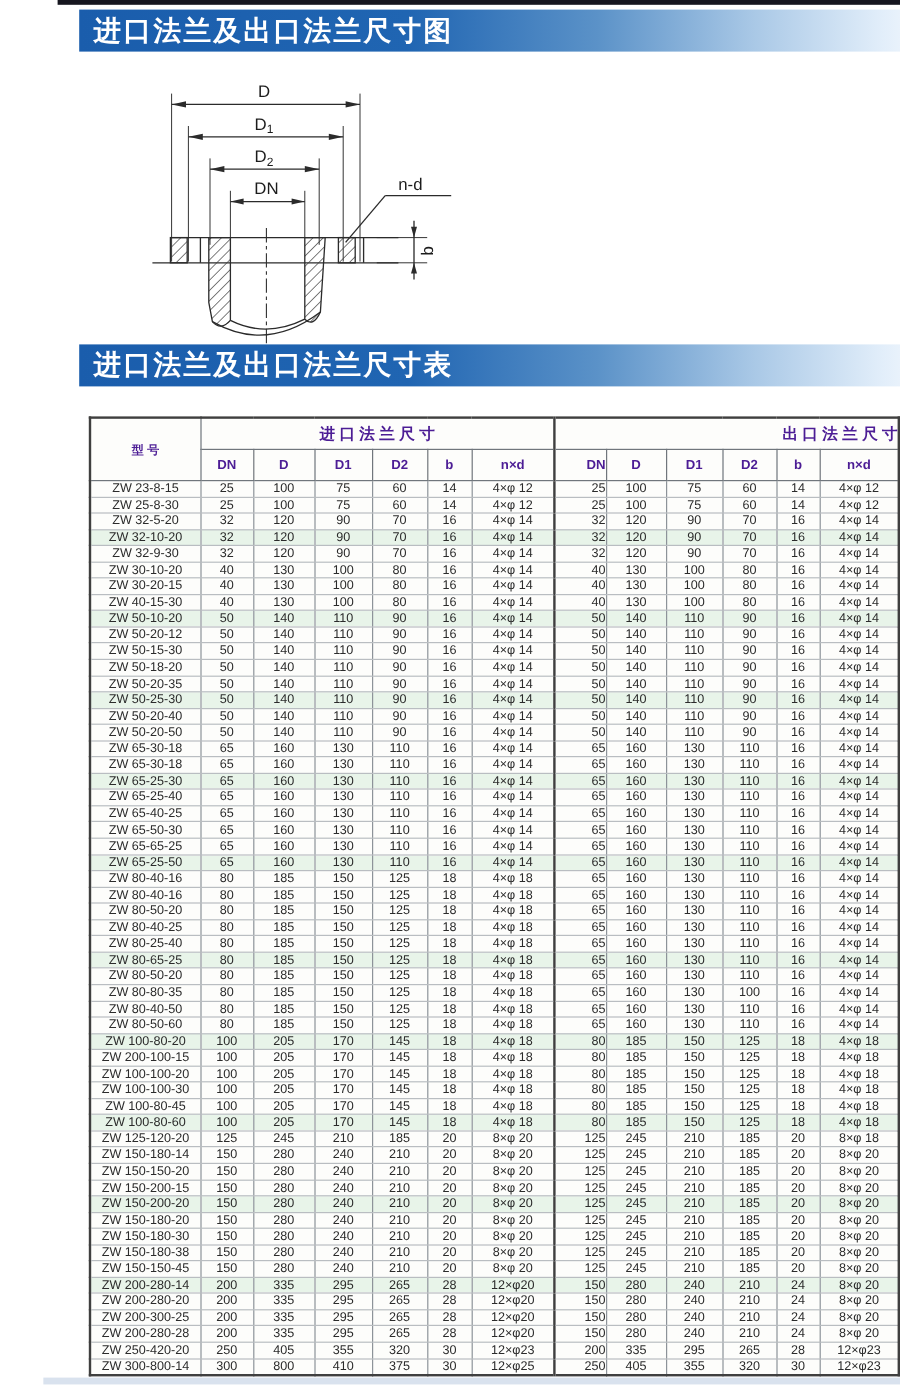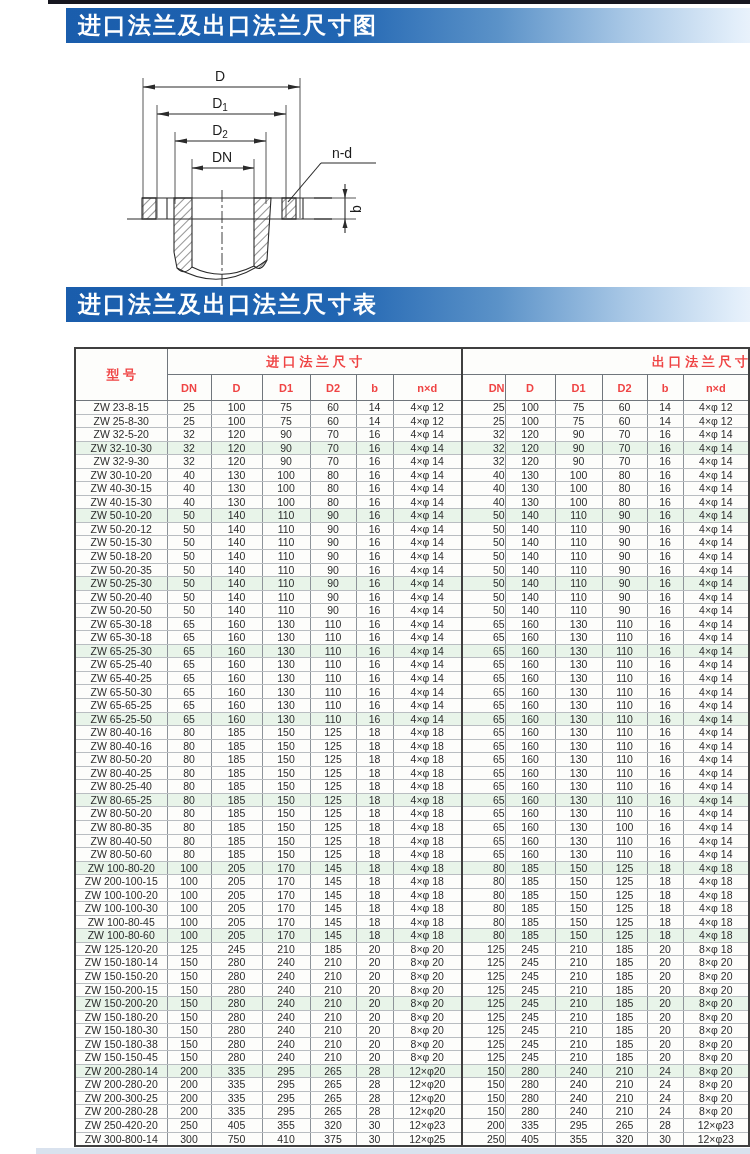--- a/index.html
+++ b/index.html
@@ -24,25 +24,25 @@
   .draw-line{stroke:#2b2b2b;stroke-width:1.1;fill:none;}
   .ext-line{stroke:#2b2b2b;stroke-width:0.8;fill:none;}
   .arrow{fill:#2b2b2b;stroke:none;}
 
   table.spec{
     position:absolute;left:38px;top:347px;width:674px;
     border-collapse:collapse;table-layout:fixed;
     border:2px solid #3f3f3f;background:#fdfdfb;
   }
   table.spec th{
-    border:1px solid #70767c;font-weight:bold;color:#ef4444;background:#fdfdfb;
+    border:1px solid #70767c;font-weight:bold;color:#4c1d95;background:#fdfdfb;
     padding:0;
   }
   th.grp{height:25px;font-size:13px;}
-  th.model-h{font-size:13px;}
+  th.model-h{font-size:10px;}
   #sub-row th{height:25px;font-size:11px;}
   table.spec td{
     border-top:1px solid #b9bdc1;border-bottom:1px solid #b9bdc1;
     border-left:1px solid #8d9399;border-right:1px solid #8d9399;
     height:12.55px;padding:0;line-height:1;
     font-size:10.5px;text-align:center;color:#2b2b2b;white-space:nowrap;overflow:hidden;
   }
   table.spec .sep{border-left:2px solid #3f3f3f;text-align:right;}
   table.spec tr.hl td{background:#e8f4e9;}
 </style>
@@ -207,21 +207,21 @@
           <td>16</td>
           <td>4×φ 14</td>
           <td class="sep">32</td>
           <td>120</td>
           <td>90</td>
           <td>70</td>
           <td>16</td>
           <td>4×φ 14</td>
         </tr>
         <tr class="hl">
-          <td>ZW 32-10-30</td>
+          <td>ZW 32-10-20</td>
           <td>32</td>
           <td>120</td>
           <td>90</td>
           <td>70</td>
           <td>16</td>
           <td>4×φ 14</td>
           <td class="sep">32</td>
           <td>120</td>
           <td>90</td>
           <td>70</td>
@@ -252,21 +252,21 @@
           <td>16</td>
           <td>4×φ 14</td>
           <td class="sep">40</td>
           <td>130</td>
           <td>100</td>
           <td>80</td>
           <td>16</td>
           <td>4×φ 14</td>
         </tr>
         <tr>
-          <td>ZW 40-30-15</td>
+          <td>ZW 30-20-15</td>
           <td>40</td>
           <td>130</td>
           <td>100</td>
           <td>80</td>
           <td>16</td>
           <td>4×φ 14</td>
           <td class="sep">40</td>
           <td>130</td>
           <td>100</td>
           <td>80</td>
@@ -974,21 +974,21 @@
           <td class="sep">200</td>
           <td>335</td>
           <td>295</td>
           <td>265</td>
           <td>28</td>
           <td>12×φ23</td>
         </tr>
         <tr>
           <td>ZW 300-800-14</td>
           <td>300</td>
-          <td>750</td>
+          <td>800</td>
           <td>410</td>
           <td>375</td>
           <td>30</td>
           <td>12×φ25</td>
           <td class="sep">250</td>
           <td>405</td>
           <td>355</td>
           <td>320</td>
           <td>30</td>
           <td>12×φ23</td>

